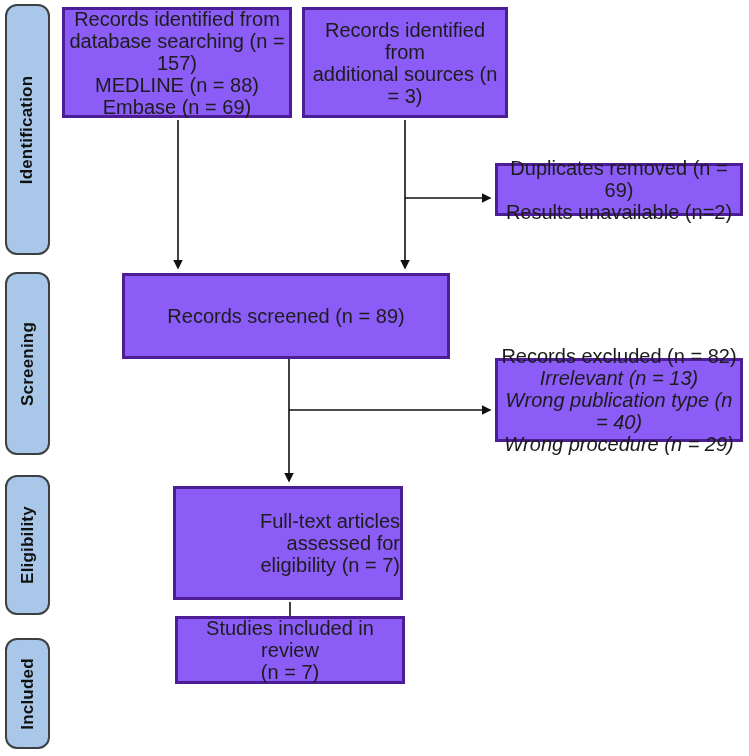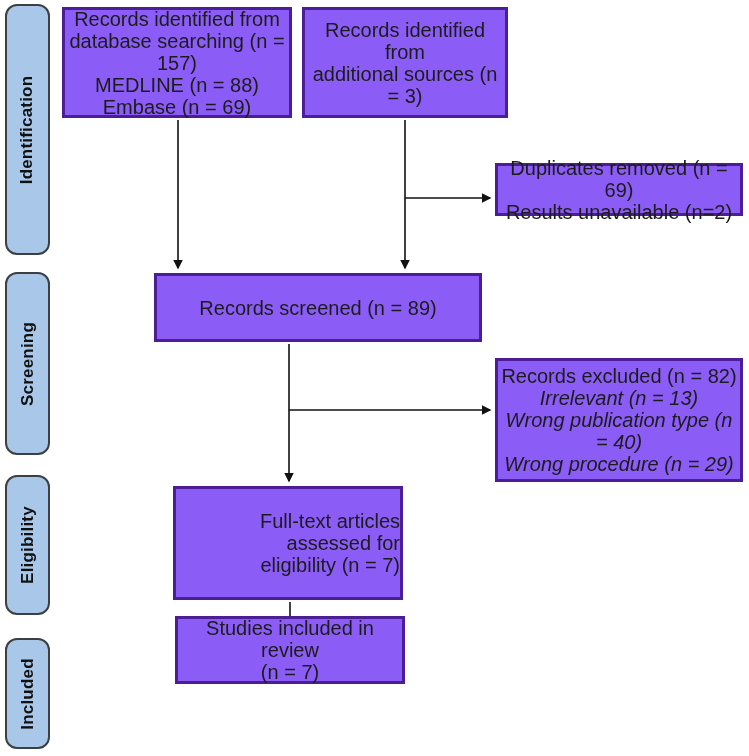--- a/index.html
+++ b/index.html
@@ -104,25 +104,25 @@
   <div class="fbox" style="left:302px; top:7px; width:206px; height:111px;">
     <div class="box-text">Records identified from
 additional sources (n = 3)</div>
   </div>
 
   <div class="fbox" style="left:495px; top:163px; width:248px; height:53px;">
     <div class="box-text">Duplicates removed (n = 69)
 Results unavailable (n=2)</div>
   </div>
 
-  <div class="fbox" style="left:122px; top:273px; width:328px; height:69px;margin-left:32px;">
+  <div class="fbox" style="left:122px; top:273px; width:328px; height:86px;">
     <div class="box-text">Records screened (n = 89)</div>
   </div>
 
-  <div class="fbox" style="left:495px; top:358px; width:248px; height:124px;">
+  <div class="fbox" style="left:495px; top:358px; width:248px; height:84px;">
     <div class="box-text">Records excluded (n = 82)</div>
     <div class="box-text-italic">Irrelevant (n = 13)
 Wrong publication type (n = 40)
 Wrong procedure (n = 29)</div>
   </div>
 
   <div class="fbox" style="left:173px; top:486px; width:230px; height:114px;text-align:right;">
     <div class="box-text">Full-text articles assessed for
 eligibility (n = 7)</div>
   </div>

